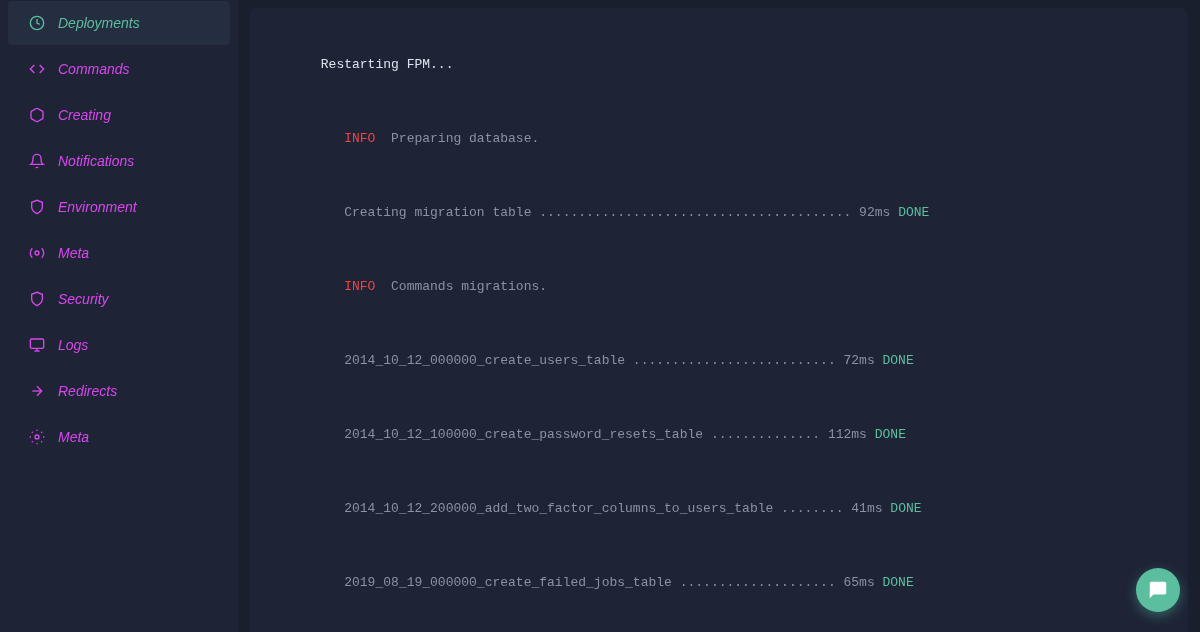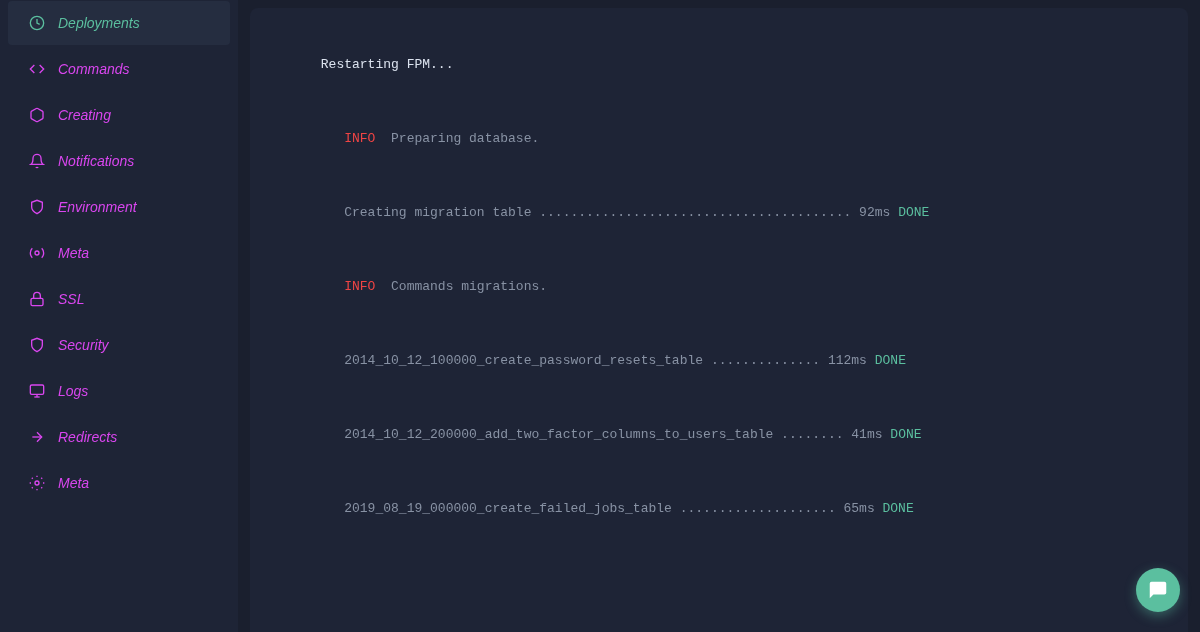--- a/index.html
+++ b/index.html
@@ -152,29 +152,20 @@
     <span class="icon">
       <svg viewBox="0 0 24 24" fill="none" stroke="currentColor" stroke-width="2">
         <circle cx="12" cy="12" r="3"></circle>
           <path d="M19.07 4.93a10 10 0 0 1 0 14.14"></path>
           <path d="M4.93 4.93a10 10 0 0 0 0 14.14"></path>
       </svg>
     </span>
     <span>Meta</span>
   </div>
 
-  <div class="sidebar-item">
-    <span class="icon">
-      <svg viewBox="0 0 24 24" fill="none" stroke="currentColor" stroke-width="2">
-        <rect x="3" y="11" width="18" height="11" rx="2" ry="2"></rect>
-          <path d="M7 11V7a5 5 0 0 1 10 0v4"></path>
-      </svg>
-    </span>
-    <span>SSL</span>
-  </div>
 
   <div class="sidebar-item">
     <span class="icon">
       <svg viewBox="0 0 24 24" fill="none" stroke="currentColor" stroke-width="2">
         <path d="M12 22s8-4 8-10V5l-8-3-8 3v7c0 6 8 10 8 10z"></path>
       </svg>
     </span>
     <span>Security</span>
   </div>
 
@@ -217,20 +208,23 @@
       <span class="t-white">Restarting FPM...</span>
     </div>
     <div class="terminal-line">
       <span class="t-info">   INFO</span><span>  Preparing database.</span>
     </div>
     <div class="terminal-line">
       <span>   Creating migration table ........................................ </span><span>92ms</span><span class="t-done"> DONE</span>
     </div>
     <div class="terminal-line">
       <span class="t-info">   INFO</span><span>  Commands migrations.</span>
+    </div>
+    <div class="terminal-line">
+      <span>   2014_10_12_000000_create_users_table .......................... </span><span>72ms</span><span class="t-done"> DONE</span>
     </div>
     <div class="terminal-line">
       <span>   2014_10_12_100000_create_password_resets_table .............. </span><span>112ms</span><span class="t-done"> DONE</span>
     </div>
     <div class="terminal-line">
       <span>   2014_10_12_200000_add_two_factor_columns_to_users_table ........ </span><span>41ms</span><span class="t-done"> DONE</span>
     </div>
     <div class="terminal-line">
       <span>   2019_08_19_000000_create_failed_jobs_table .................... </span><span>65ms</span><span class="t-done"> DONE</span>
     </div>

